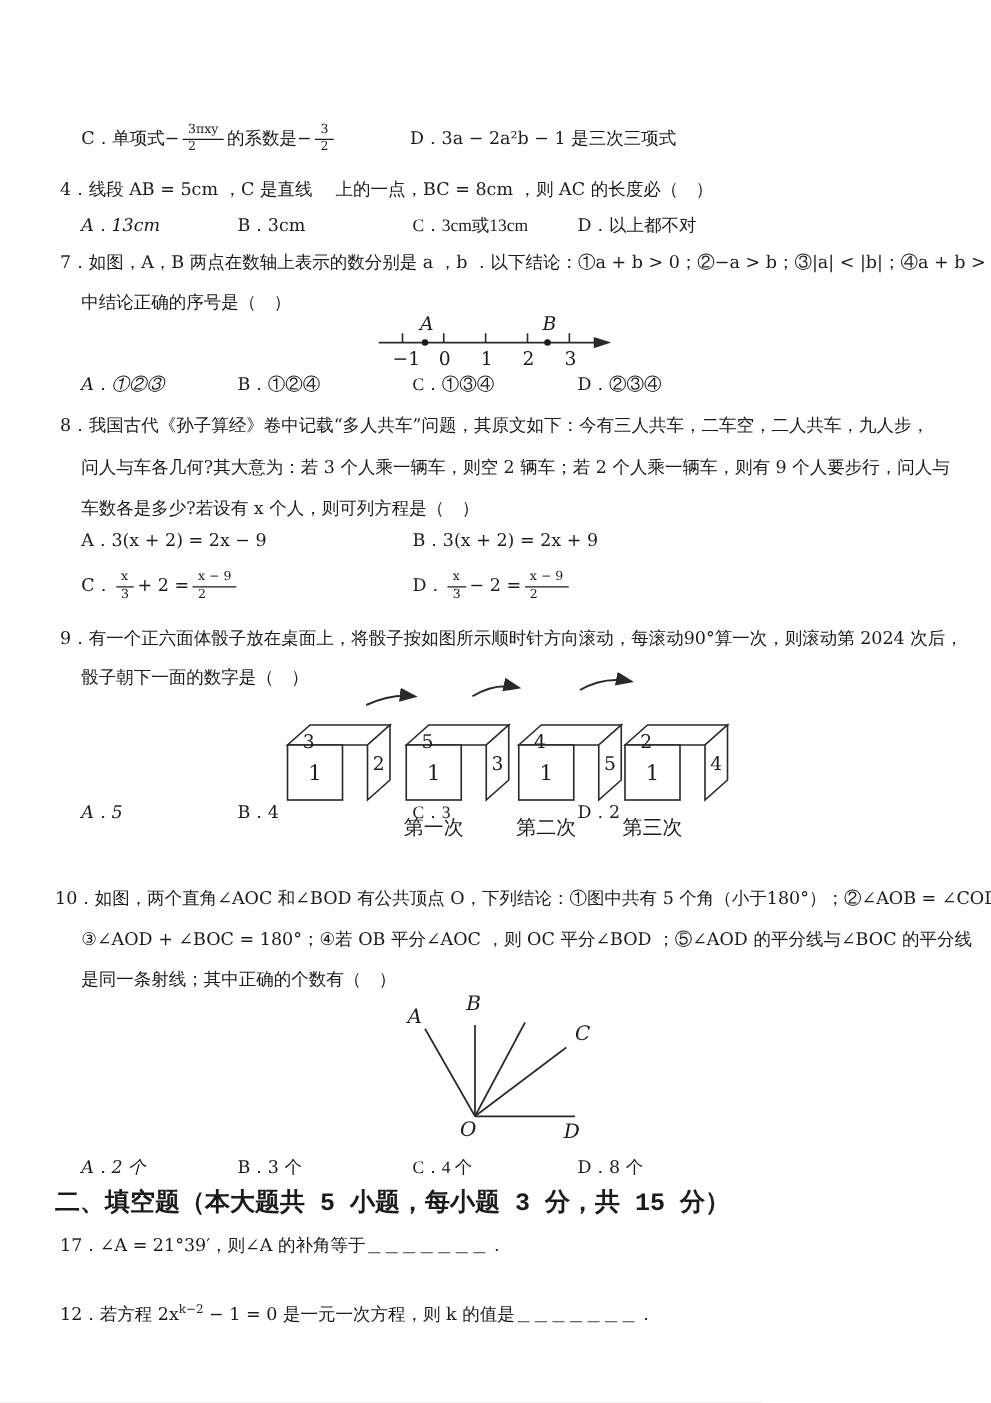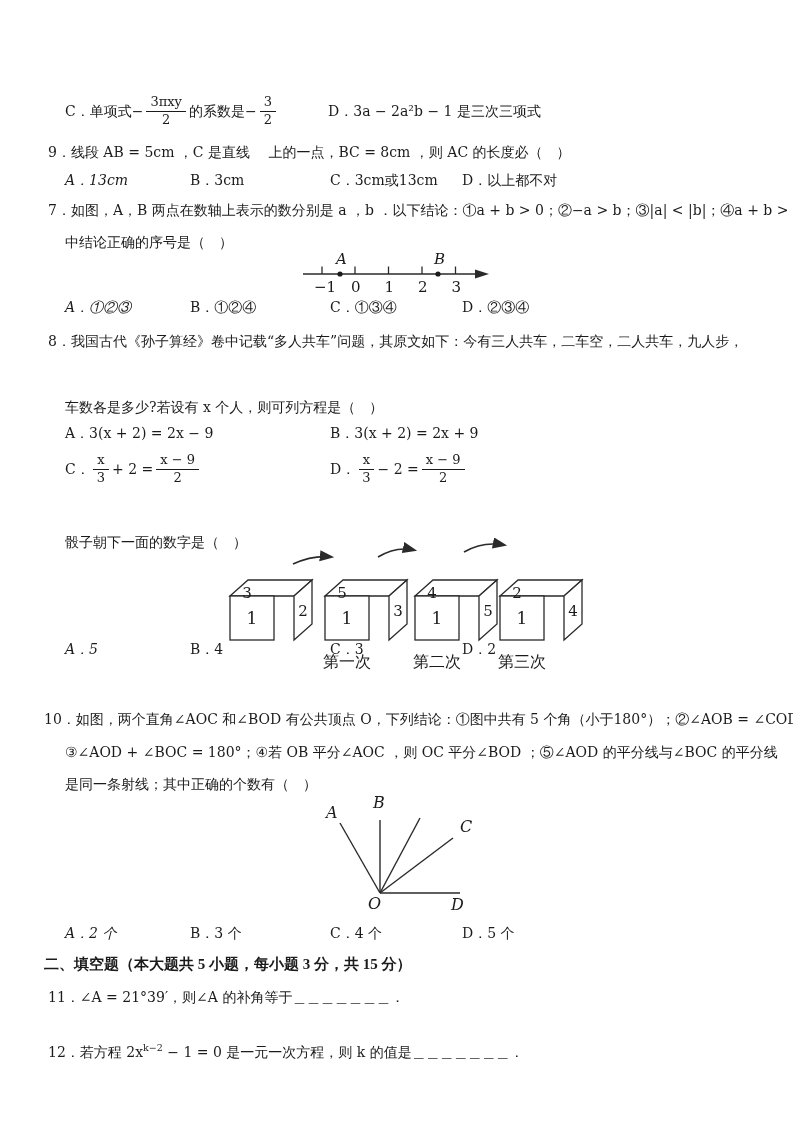--- a/index.html
+++ b/index.html
@@ -10,32 +10,32 @@
     background:#ffffff;
     font-family:"DejaVu Serif","Liberation Serif",serif;
     font-size:14px;
     color:#1b1b1b;
     overflow:hidden;
   }
   .ln{position:absolute;white-space:nowrap;line-height:22px;}
   .optrow{position:absolute;width:100%;height:22px;}
   .optrow .o1{position:absolute;left:65px;white-space:nowrap;font-style:italic;}
   .optrow .o2{position:absolute;left:190px;white-space:nowrap;}
-  .optrow .o3{position:absolute;left:330px;white-space:nowrap;}
+  .optrow .o3{position:absolute;left:330px;white-space:nowrap;font-family:Liberation Serif, serif;}
   .optrow .o4{position:absolute;left:462px;white-space:nowrap;}
   .fracline{display:inline-flex;align-items:center;}
   .frac{
-    display:inline-flex;flex-direction:column;align-items:center;
-    vertical-align:middle;margin:0 3px;font-size:13px;line-height:1.25;
+    display:inline-flex;flex-direction:column;
+    vertical-align:middle;margin:0 3px;font-size:10px;line-height:1.25;
   }
   .frac .num{border-bottom:1.2px solid #1b1b1b;padding:0 4px 1px 4px;}
   .frac .den{padding:0 4px;}
   .sec-title{
-    font-family:Liberation Serif, serif;
-    font-weight:bold;font-size:15px;
+    font-family:Liberation Mono, monospace;
+    font-weight:bold;font-size:20px;
   }
   sup{font-size:9.5px;vertical-align:super;line-height:0;}
   svg text{font-family:"DejaVu Serif","Liberation Serif",serif;fill:#1b1b1b;}
   svg .it{font-style:italic;}
   svg line, svg path, svg polyline{stroke:#2a2a2a;fill:none;}
   svg polygon.face{fill:#ffffff;stroke:#2a2a2a;stroke-width:1.3;}
   svg rect.face{fill:#ffffff;stroke:#2a2a2a;stroke-width:1.3;}
 </style>
 </head>
 <body>
@@ -49,21 +49,21 @@
       <span class="den">2</span>
     </span>
     <span>的系数是−</span>
     <span class="frac">
       <span class="num">3</span>
       <span class="den">2</span>
     </span>
   </div>
   <div class="ln" style="top:100px;left:328px;">D．3a − 2a²b − 1 是三次三项式</div>
 
-  <div class="ln" style="top:141px;left:48px;">9．线段 AB = 5cm ，C 是直线　 上的一点，BC = 8cm ，则 AC 的长度必（　）</div>
+  <div class="ln" style="top:141px;left:48px;">4．线段 AB = 5cm ，C 是直线　 上的一点，BC = 8cm ，则 AC 的长度必（　）</div>
   <div class="optrow" style="top:172px;">
     <span class="o1">A．13cm</span>
     <span class="o2">B．3cm</span>
     <span class="o3">C．3cm或13cm</span>
     <span class="o4">D．以上都不对</span>
   </div>
 
   <div class="ln" style="top:199px;left:48px;">7．如图，A，B 两点在数轴上表示的数分别是 a ，b ．以下结论：①a + b &gt; 0；②−a &gt; b；③|a| &lt; |b|；④a + b &gt; a − b．其</div>
   <div class="ln" style="top:231px;left:65px;">中结论正确的序号是（　）</div>
 
@@ -87,20 +87,21 @@
   </svg>
 
   <div class="optrow" style="top:299px;">
     <span class="o1">A．①②③</span>
     <span class="o2">B．①②④</span>
     <span class="o3">C．①③④</span>
     <span class="o4">D．②③④</span>
   </div>
 
   <div class="ln" style="top:330px;left:48px;">8．我国古代《孙子算经》卷中记载“多人共车”问题，其原文如下：今有三人共车，二车空，二人共车，九人步，</div>
+  <div class="ln" style="top:363px;left:65px;">问人与车各几何?其大意为：若 3 个人乘一辆车，则空 2 辆车；若 2 个人乘一辆车，则有 9 个人要步行，问人与</div>
   <div class="ln" style="top:396px;left:65px;">车数各是多少?若设有 x 个人，则可列方程是（　）</div>
   <div class="ln" style="top:422px;left:65px;">A．3(x + 2) = 2x − 9</div>
   <div class="ln" style="top:422px;left:330px;">B．3(x + 2) = 2x + 9</div>
 
   <div class="ln fracline" style="top:443px;left:65px;height:52px;">
     <span>C．</span>
     <span class="frac">
       <span class="num">x</span>
       <span class="den">3</span>
     </span>
@@ -116,20 +117,21 @@
       <span class="num">x</span>
       <span class="den">3</span>
     </span>
     <span>− 2 =</span>
     <span class="frac">
       <span class="num">x − 9</span>
       <span class="den">2</span>
     </span>
   </div>
 
+  <div class="ln" style="top:500px;left:48px;">9．有一个正六面体骰子放在桌面上，将骰子按如图所示顺时针方向滚动，每滚动90°算一次，则滚动第 2024 次后，</div>
   <div class="ln" style="top:531px;left:65px;">骰子朝下一面的数字是（　）</div>
 
   <svg style="position:absolute;top:538px;left:195px;" width="420" height="140" viewBox="0 0 420 140">
     <defs>
       <marker id="arr" markerWidth="9" markerHeight="8" refX="7" refY="4" orient="auto">
         <polygon points="0,0.5 9,4 0,7.5" fill="#2a2a2a"></polygon>
       </marker>
     </defs>
 
     <path d="M 98,26 Q 118,17 136,19" stroke-width="1.6" marker-end="url(#arr)"></path>
@@ -197,26 +199,26 @@
     <text class="it" x="73" y="18" font-size="16">B</text>
     <text class="it" x="160" y="42" font-size="16">C</text>
     <text class="it" x="151" y="120" font-size="16">D</text>
     <text class="it" x="68" y="119" font-size="16">O</text>
   </svg>
 
   <div class="optrow" style="top:925px;">
     <span class="o1">A．2 个</span>
     <span class="o2">B．3 个</span>
     <span class="o3">C．4 个</span>
-    <span class="o4">D．5 个</span>
+    <span class="o4">D．8 个</span>
   </div>
 
   <div class="ln sec-title" style="top:953px;left:44px;">二、填空题（本大题共 5 小题，每小题 3 分，共 15 分）</div>
 
   <div class="ln" style="top:986px;left:48px;">
-    <span>11．∠A = 21°39′，则∠A 的补角等于</span><span>＿＿＿＿＿＿＿</span><span>．</span>
+    <span>17．∠A = 21°39′，则∠A 的补角等于</span><span>＿＿＿＿＿＿＿</span><span>．</span>
   </div>
 
   <div class="ln" style="top:1021px;left:48px;margin-top:20px;">
     <span>12．若方程 2x</span><sup>k−2</sup><span> − 1 = 0 是一元一次方程，则 k 的值是</span><span>＿＿＿＿＿＿＿</span><span>．</span>
   </div>
 
 </div>
 
 </body></html>

